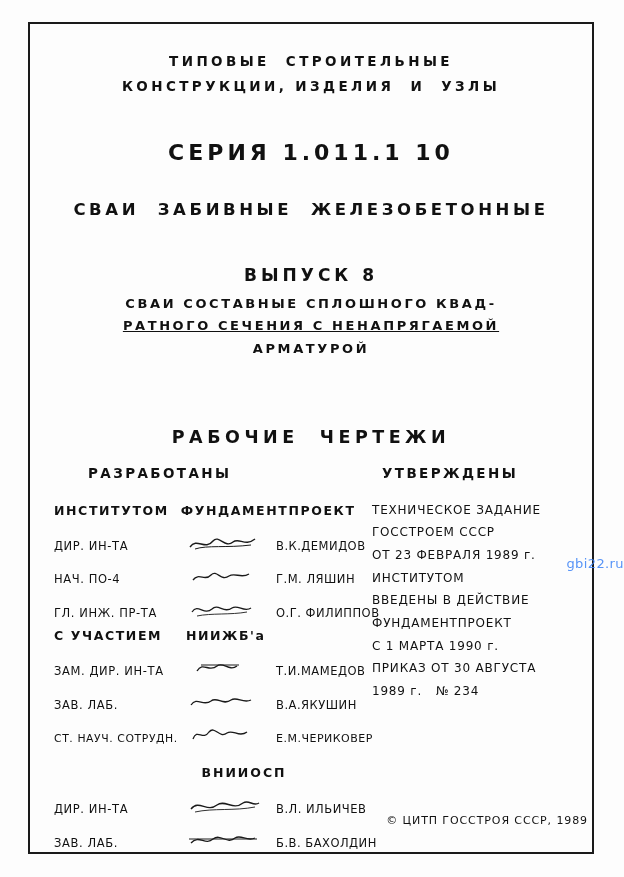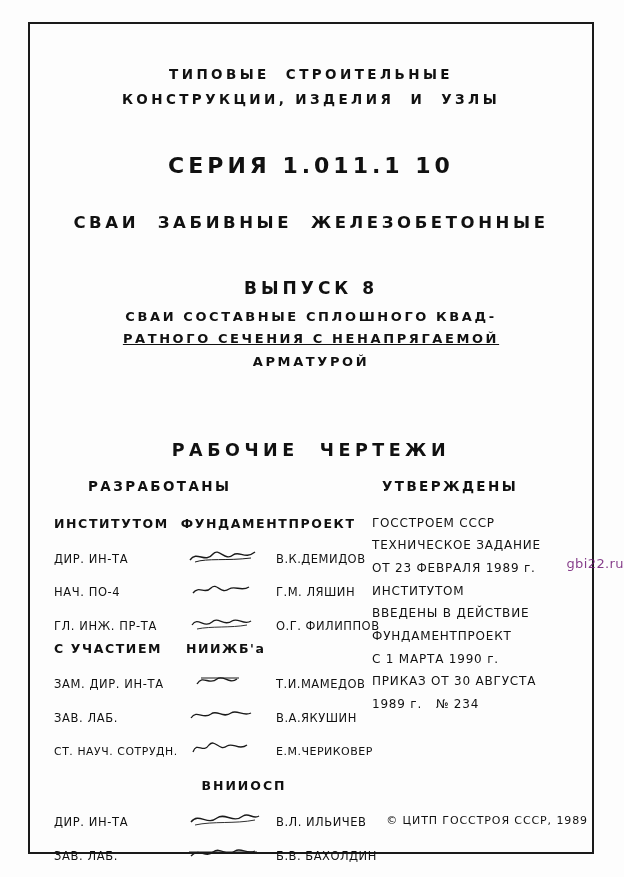--- a/index.html
+++ b/index.html
@@ -35,21 +35,21 @@
     box-sizing: border-box;
   }
 
   .content {
     position: absolute;
     left: 28px;
     top: 22px;
     width: 566px;
     height: 832px;
     box-sizing: border-box;
-    padding: 18px 26px;
+    padding: 5px 26px;
   }
 
   
   .ln {
     text-align: center;
     letter-spacing: 2.2px;
     white-space: pre;
     line-height: 1.25;
   }
 
@@ -167,21 +167,21 @@
     font-size: 11px;
     letter-spacing: 0.9px;
     white-space: pre;
   }
 
   .watermark {
     position: absolute;
     right: 0px;
     top: 556px;
     font-size: 13px;
-    color: #701a75;
+    color: #3b82f6;
     opacity: 0.85;
     letter-spacing: 0.4px;
     white-space: pre;
   }
 
   .uppercase-block { margin-top: 2px; }
 </style>
 </head>
 <body>
 
@@ -314,22 +314,22 @@
             </svg>
           </span>
           <span class="name">Б.В. БАХОЛДИН</span>
         </div>
 
       </div>
 
       <div class="col-right">
         <div class="col-title right-title">УТВЕРЖДЕНЫ</div>
 
+        <div class="rline">ТЕХНИЧЕСКОЕ ЗАДАНИЕ</div>
         <div class="rline">ГОССТРОЕМ СССР</div>
-        <div class="rline">ТЕХНИЧЕСКОЕ ЗАДАНИЕ</div>
         <div class="rline">ОТ 23 ФЕВРАЛЯ 1989 г.</div>
         <div class="rline">ИНСТИТУТОМ</div>
         <div class="rline">ВВЕДЕНЫ В ДЕЙСТВИЕ</div>
         <div class="rline">ФУНДАМЕНТПРОЕКТ</div>
         <div class="rline">С 1 МАРТА 1990 г.</div>
         <div class="rline">ПРИКАЗ ОТ 30 АВГУСТА</div>
         <div class="rline">1989 г.   № 234</div>
       </div>
 
     </div>

